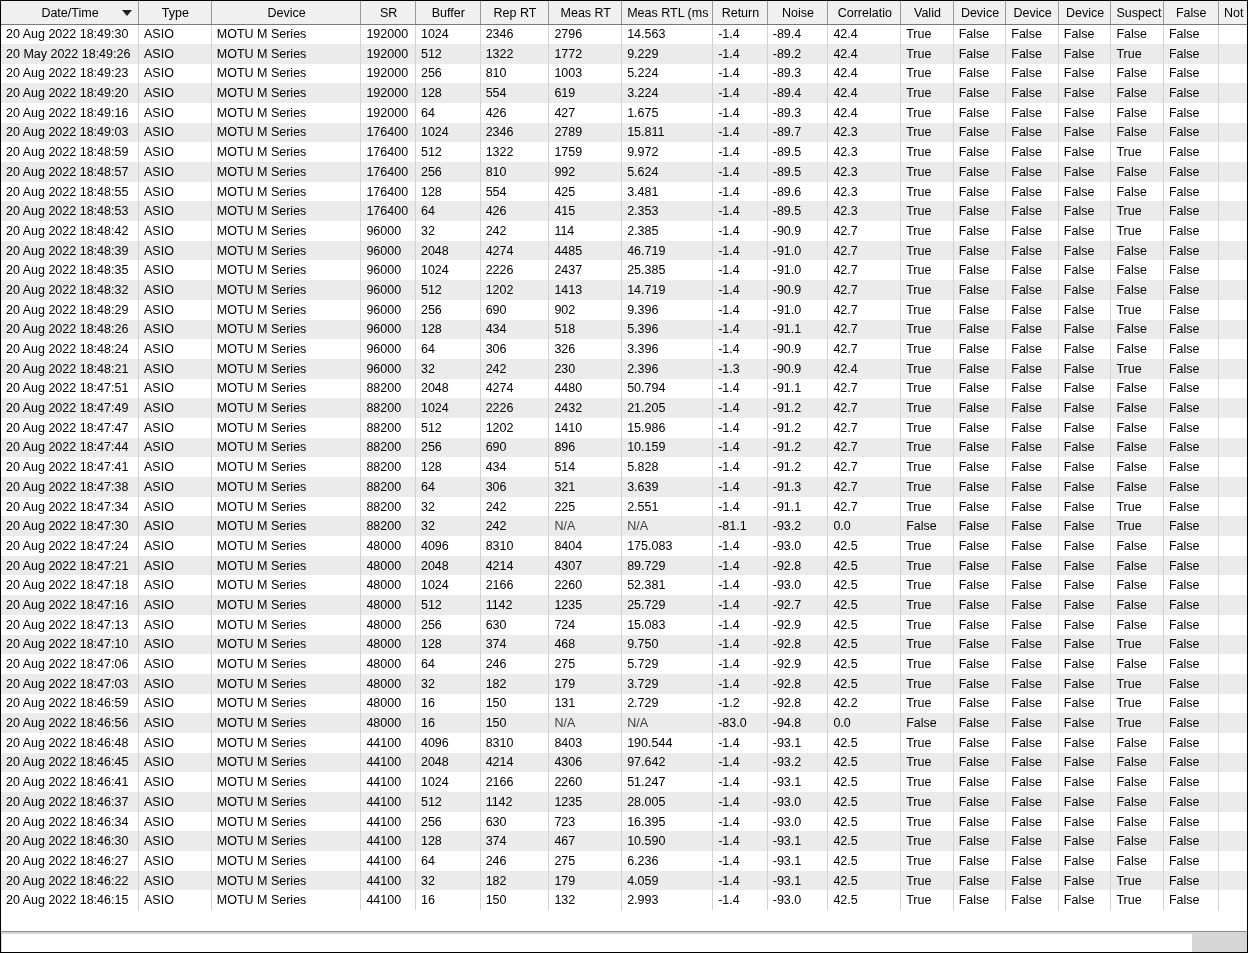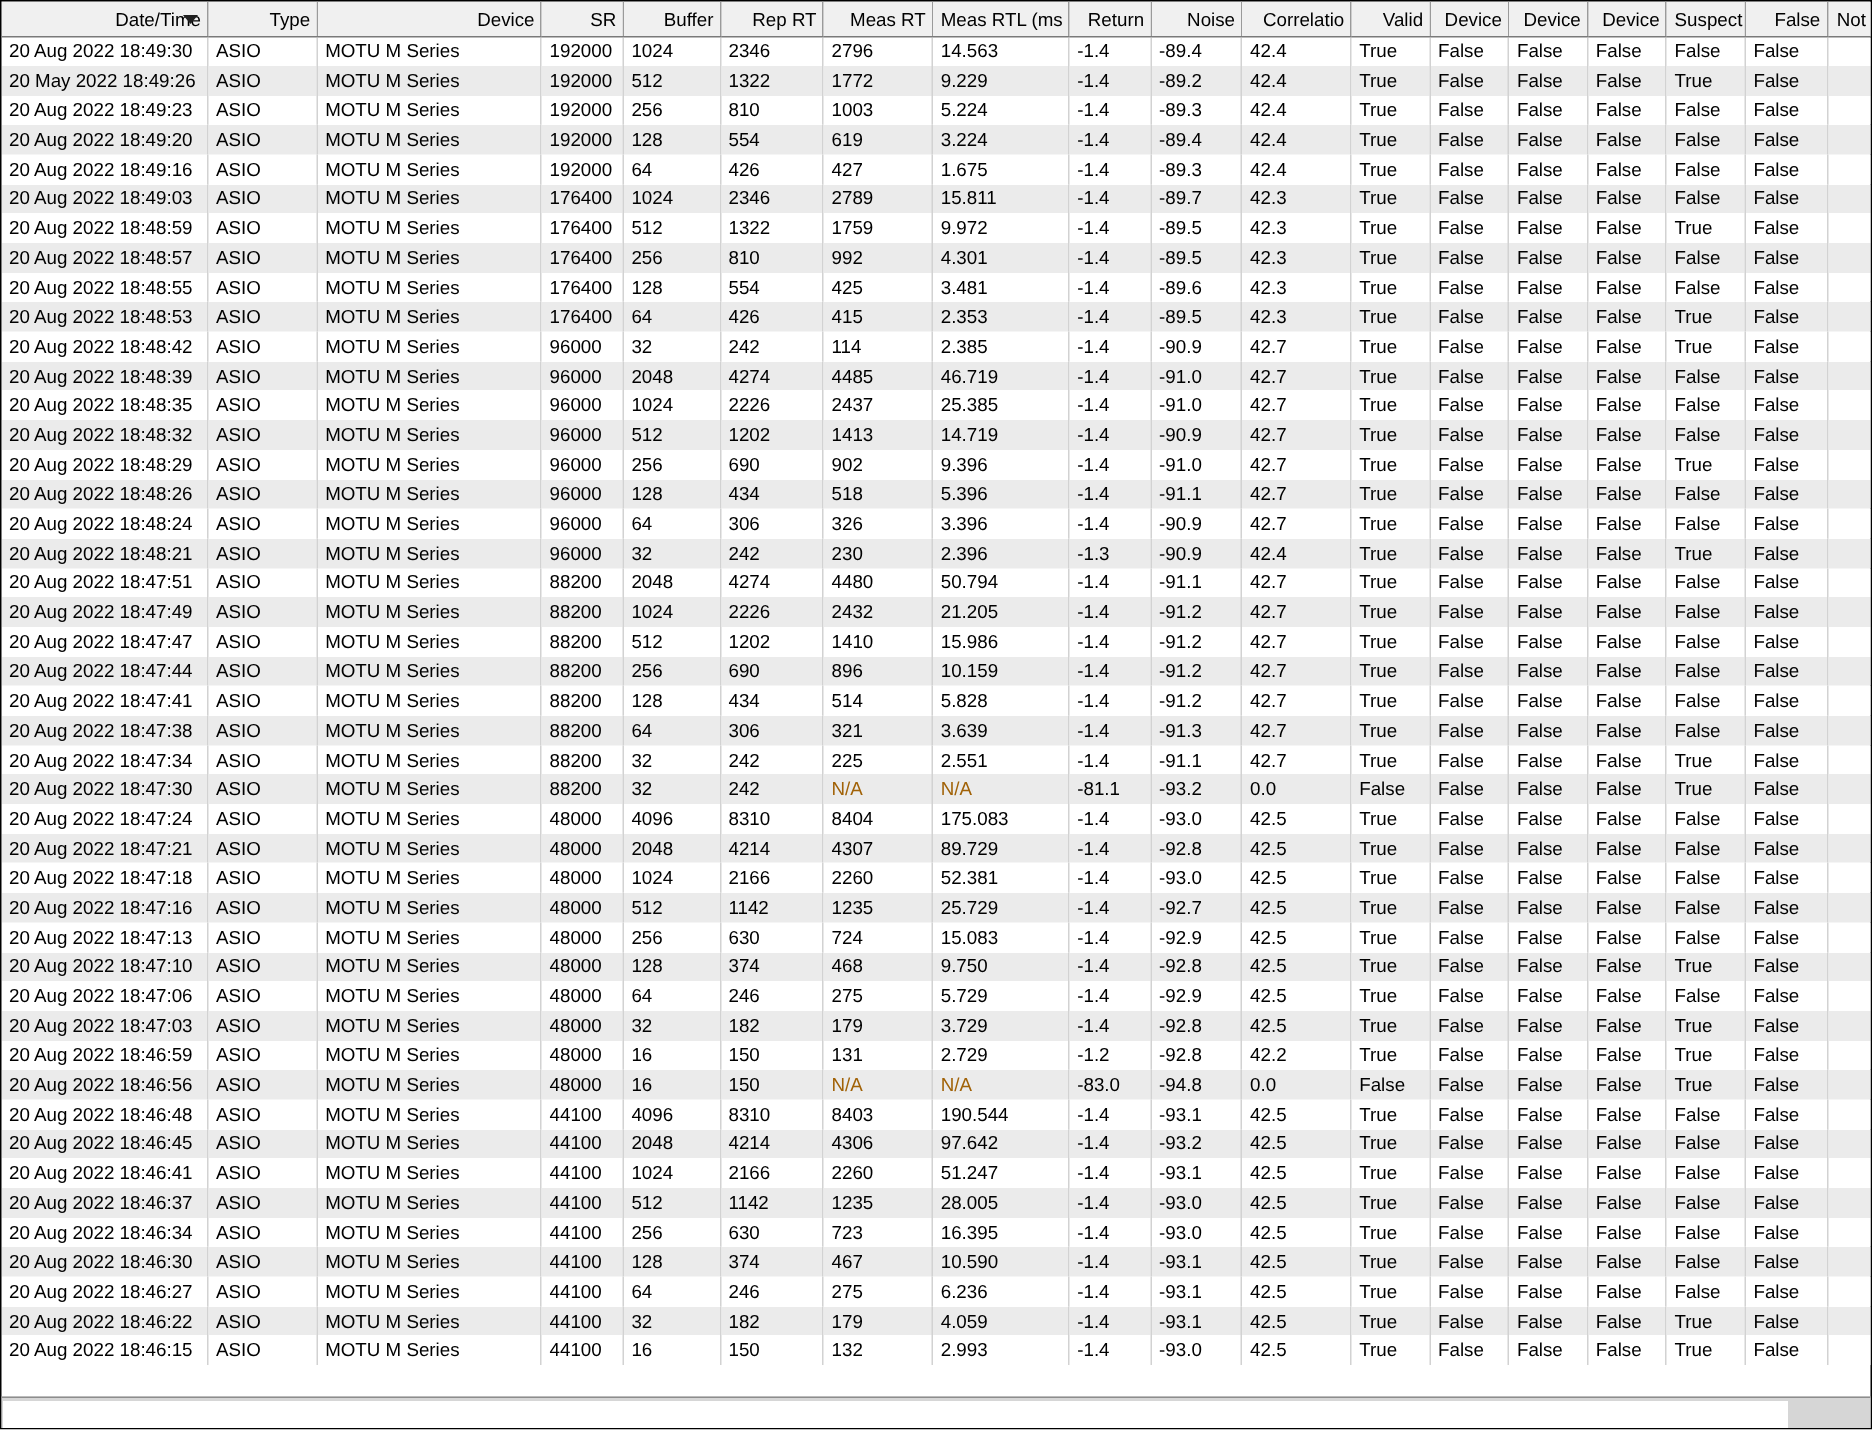--- a/index.html
+++ b/index.html
@@ -30,21 +30,21 @@
     table-layout: fixed;
     width: 1248px;
     font-size: 12.5px;
     color: #000000;
   }
   table.grid th {
     background: #f0f0f0;
     border-right: 1px solid #9a9a9a;
     border-bottom: 1px solid #7a7a7a;
     font-weight: normal;
-    text-align: right;
+    text-align: center;
     padding: 4px 4px 4px 5px;
     height: 22px;
     box-sizing: border-box;
     white-space: nowrap;
     overflow: hidden;
     position: relative;
   }
   table.grid th .hdr-label {
     display: inline-block;
     vertical-align: middle;
@@ -64,21 +64,21 @@
     border-right: 1px solid #d2d2d2;
     padding: 2px 4px 2px 5px;
     height: 19.7px;
     box-sizing: border-box;
     white-space: nowrap;
     overflow: hidden;
     font-size: 12.5px;
   }
   tr.row-even td { background: #ffffff; }
   tr.row-odd  td { background: #ebebeb; }
-  td.dim { color: #a16207; }
+  td.dim { color: #404040; }
   .bottom-bar {
     position: absolute;
     left: 0;
     top: 930px;
     width: 1248px;
     height: 23px;
     background: #d6d6d6;
     border-top: 1px solid #8d8d8d;
     box-sizing: border-box;
   }
@@ -283,21 +283,21 @@
             <td></td>
           </tr>
           <tr class="row-odd">
             <td>20 Aug 2022 18:48:57</td>
             <td>ASIO</td>
             <td>MOTU M Series</td>
             <td>176400</td>
             <td>256</td>
             <td>810</td>
             <td>992</td>
-            <td>4.301</td>
+            <td>5.624</td>
             <td>-1.4</td>
             <td>-89.5</td>
             <td>42.3</td>
             <td>True</td>
             <td>False</td>
             <td>False</td>
             <td>False</td>
             <td>False</td>
             <td>False</td>
             <td></td>

